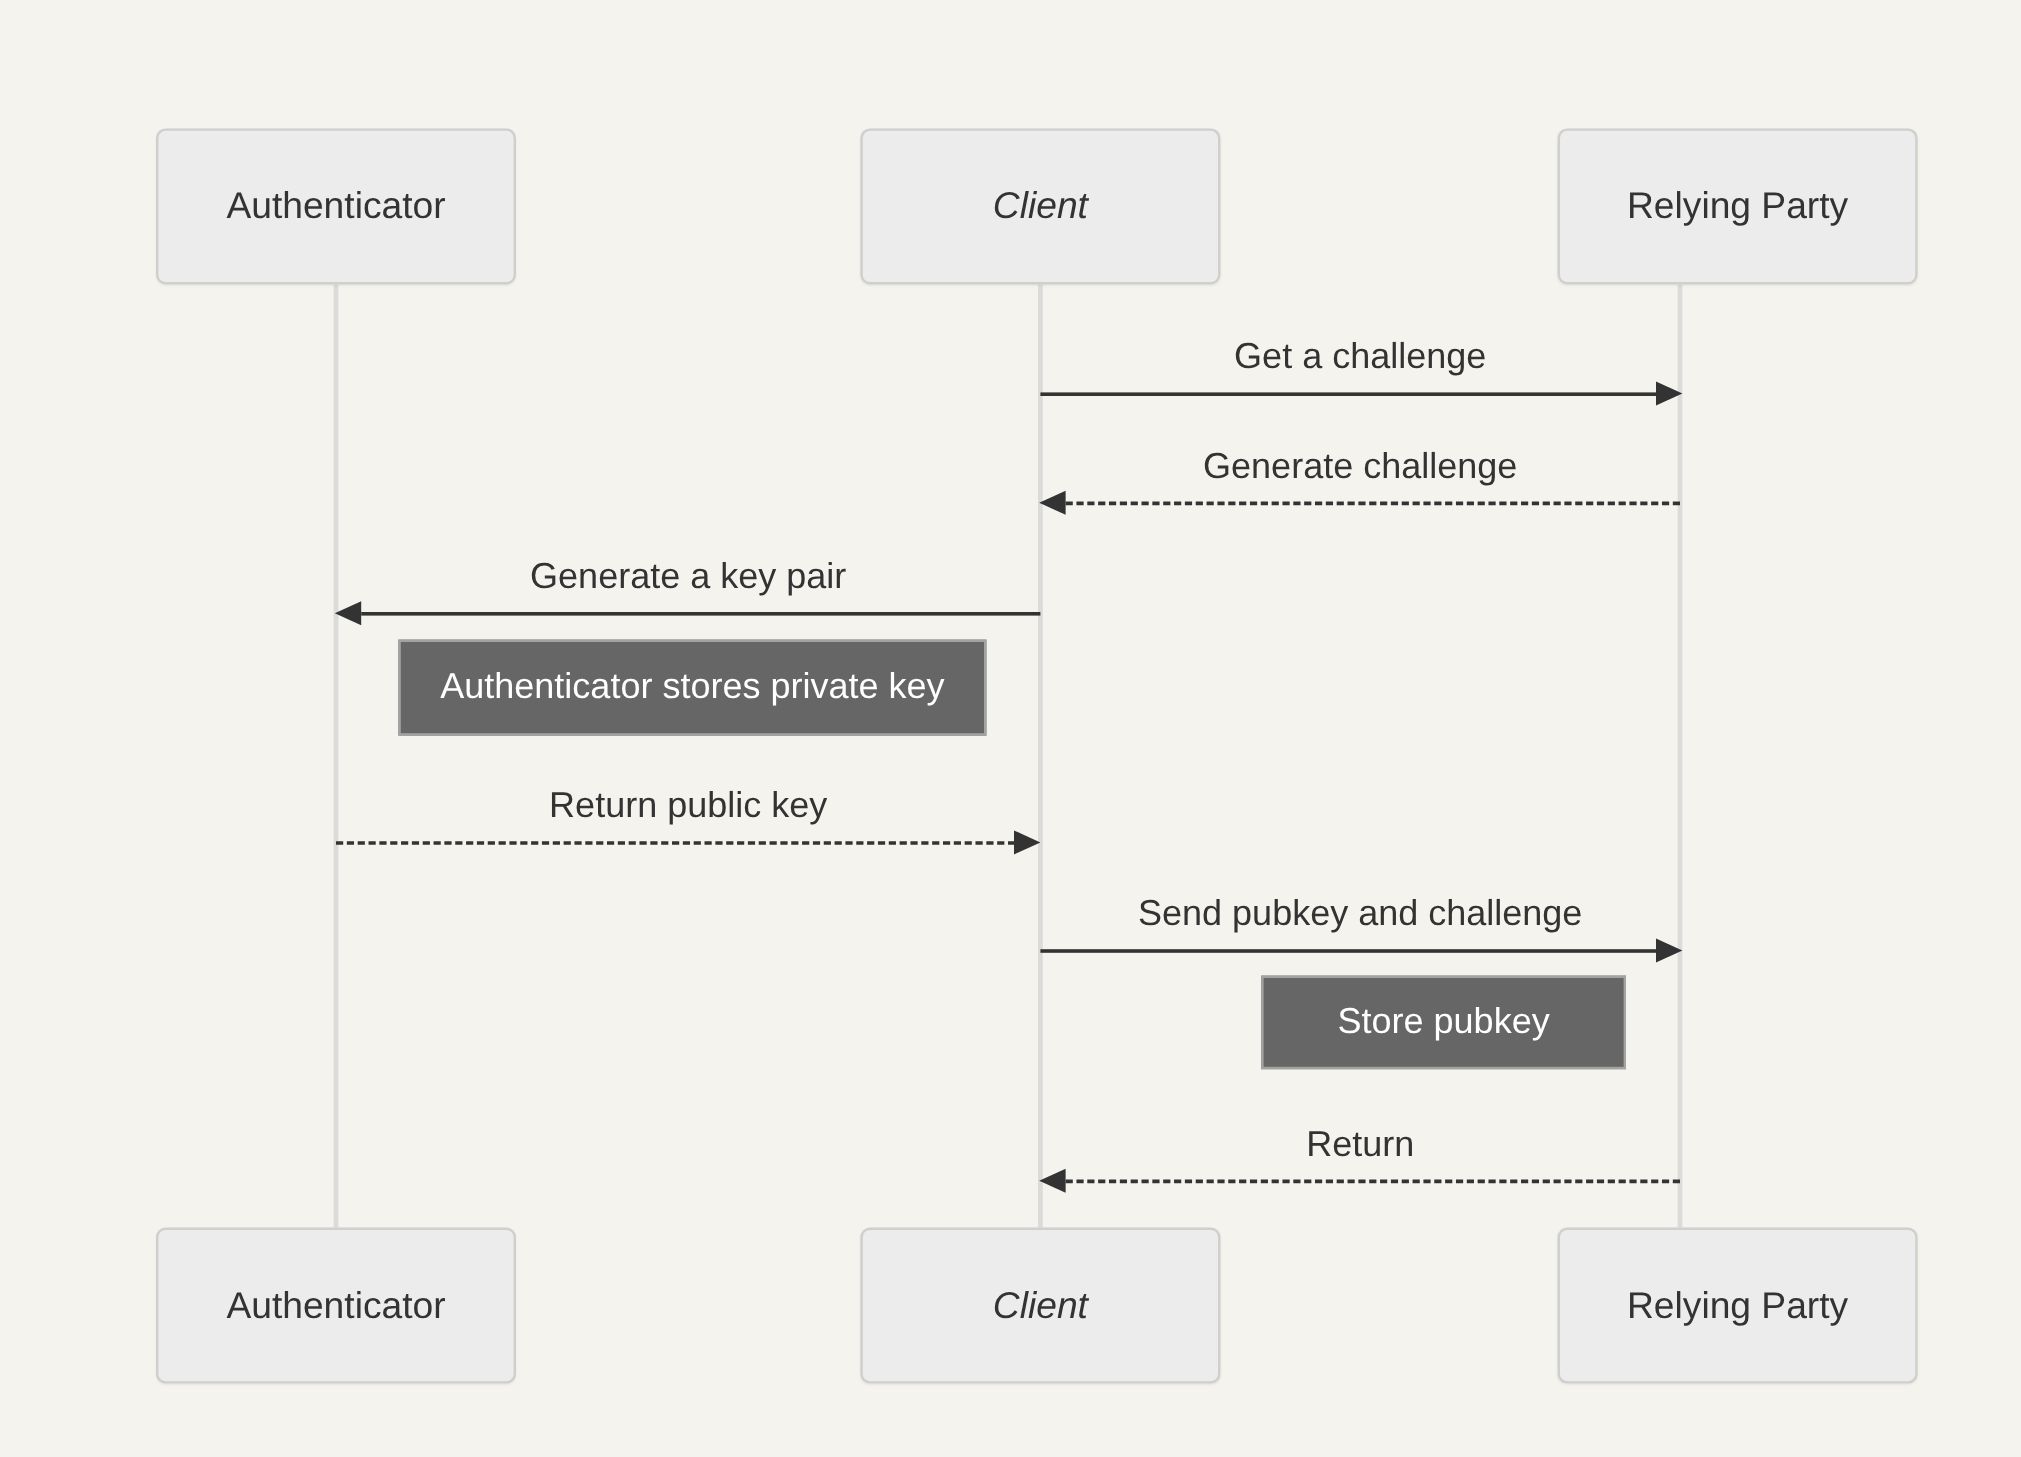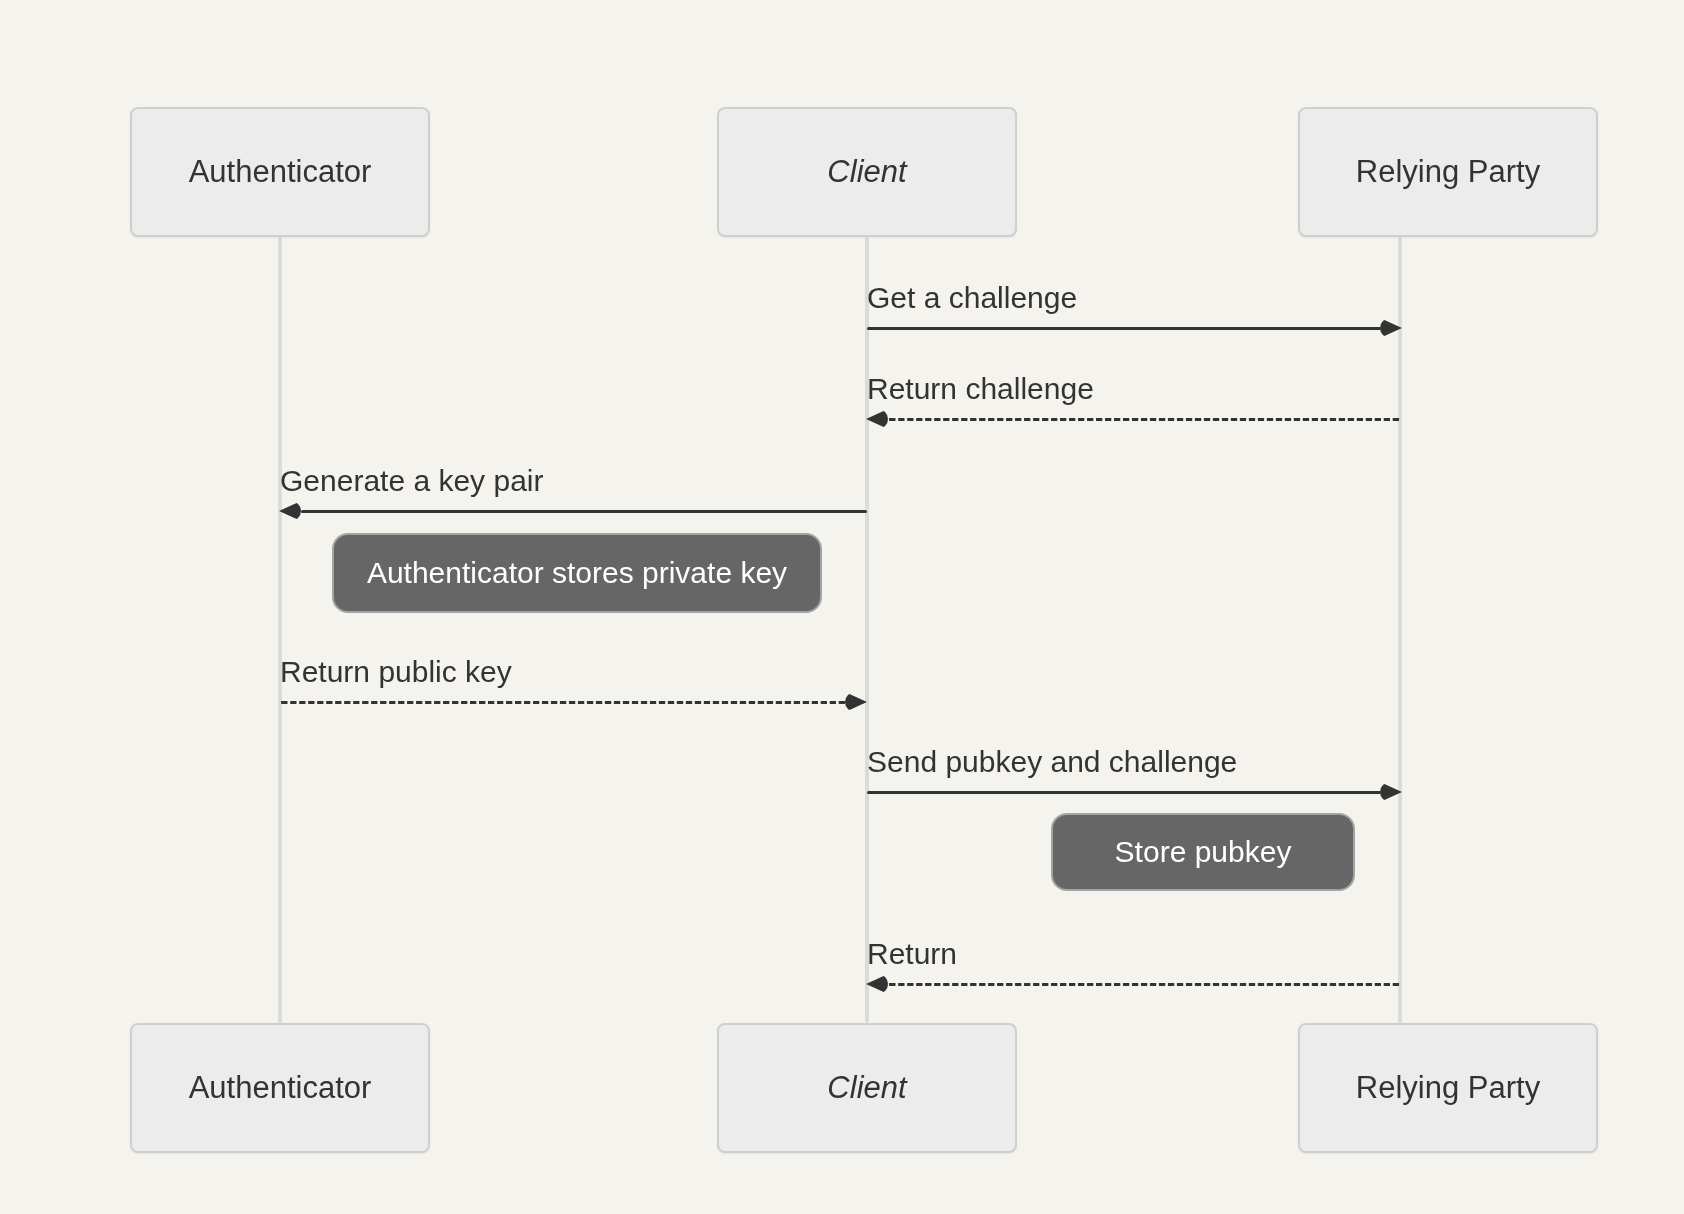--- a/index.html
+++ b/index.html
@@ -6,21 +6,21 @@
     --background: #f5f3ee;
     --actor-fill: #ececec;
     --actor-border: #cfcfcd;
     --actor-text: #333333;
     --lifeline: #dbdbd9;
     --message: #333333;
     --note-fill: #666666;
     --note-border: #a3a3a3;
     --note-text: #ffffff;
   }
-  * { margin: 0; padding: 0; box-sizing: border-box; border-radius: 16px; }
+  * { margin: 0; padding: 0; box-sizing: border-box; }
   html, body { width: 1684px; height: 1214px; }
   body {
     background: var(--background);
     font-family: "Liberation Sans", "DejaVu Sans", sans-serif;
     color: var(--message);
   }
   .diagram {
     position: relative;
     width: 1684px;
     height: 1214px;
@@ -50,21 +50,21 @@
   .actor.top { top: 107px; }
   .actor.bottom { top: 1023px; }
   .actor.a-auth { left: 130px; }
   .actor.a-client { left: 717px; font-style: italic; }
   .actor.a-rp { left: 1250px; margin-left: 48px; }
 
   .msg-label {
     position: absolute;
     height: 38px;
     line-height: 38px;
-    text-align: left;
+    text-align: center;
     font-size: 30px;
     color: var(--message);
     white-space: nowrap;
   }
   .msg-label.span-left { left: 280px; width: 587px; }
   .msg-label.span-right { left: 867px; width: 533px; }
 
   .msg-line {
     position: absolute;
     height: 0;
@@ -112,21 +112,21 @@
     <span>Client</span>
   </div>
   <div class="actor top a-rp">
     <span>Relying Party</span>
   </div>
 
   <div class="msg-label span-right" style="top:279px">Get a challenge</div>
   <div class="msg-line solid" style="left:867px; top:327px; width:514px"></div>
   <div class="arrowhead dir-right" style="left:1380px; top:318px"></div>
 
-  <div class="msg-label span-right" style="top:370px">Return challenge</div>
+  <div class="msg-label span-right" style="top:370px">Generate challenge</div>
   <div class="msg-line dashed" style="left:888px; top:418px; width:512px"></div>
   <div class="arrowhead dir-left" style="left:866px; top:409px"></div>
 
   <div class="msg-label span-left" style="top:462px">Generate a key pair</div>
   <div class="msg-line solid" style="left:301px; top:510px; width:566px"></div>
   <div class="arrowhead dir-left" style="left:279px; top:501px"></div>
 
   <div class="note note-1">
     <span>Authenticator stores private key</span>
   </div>

